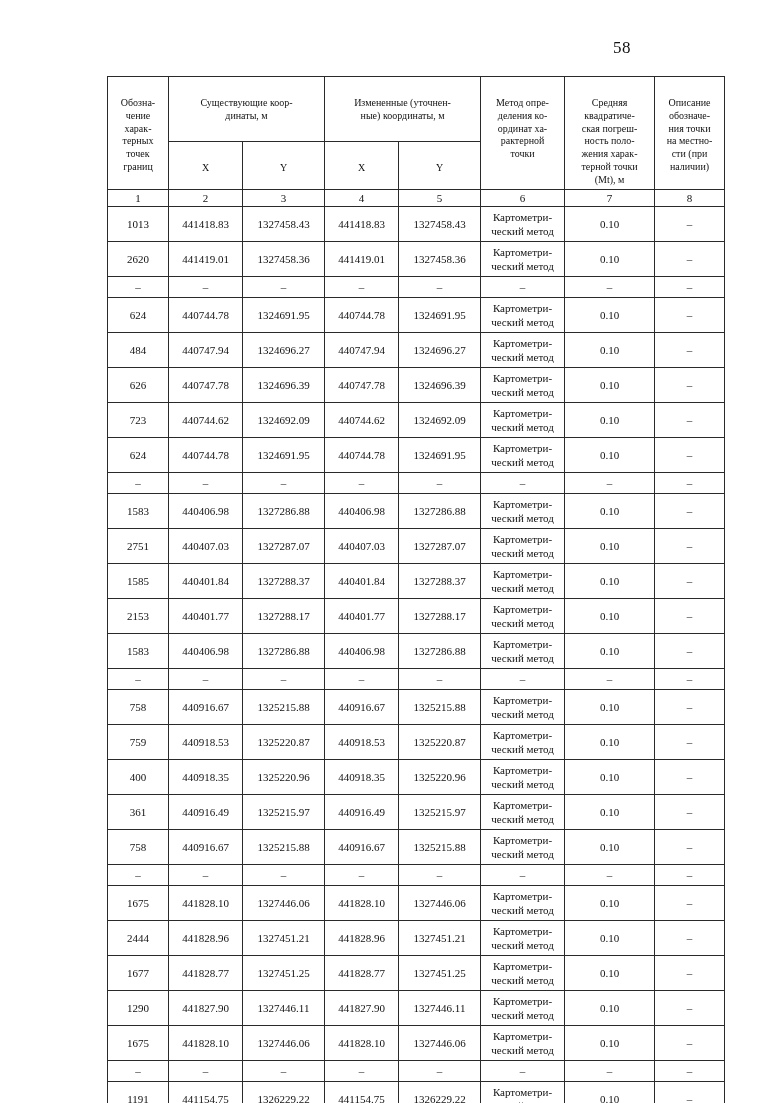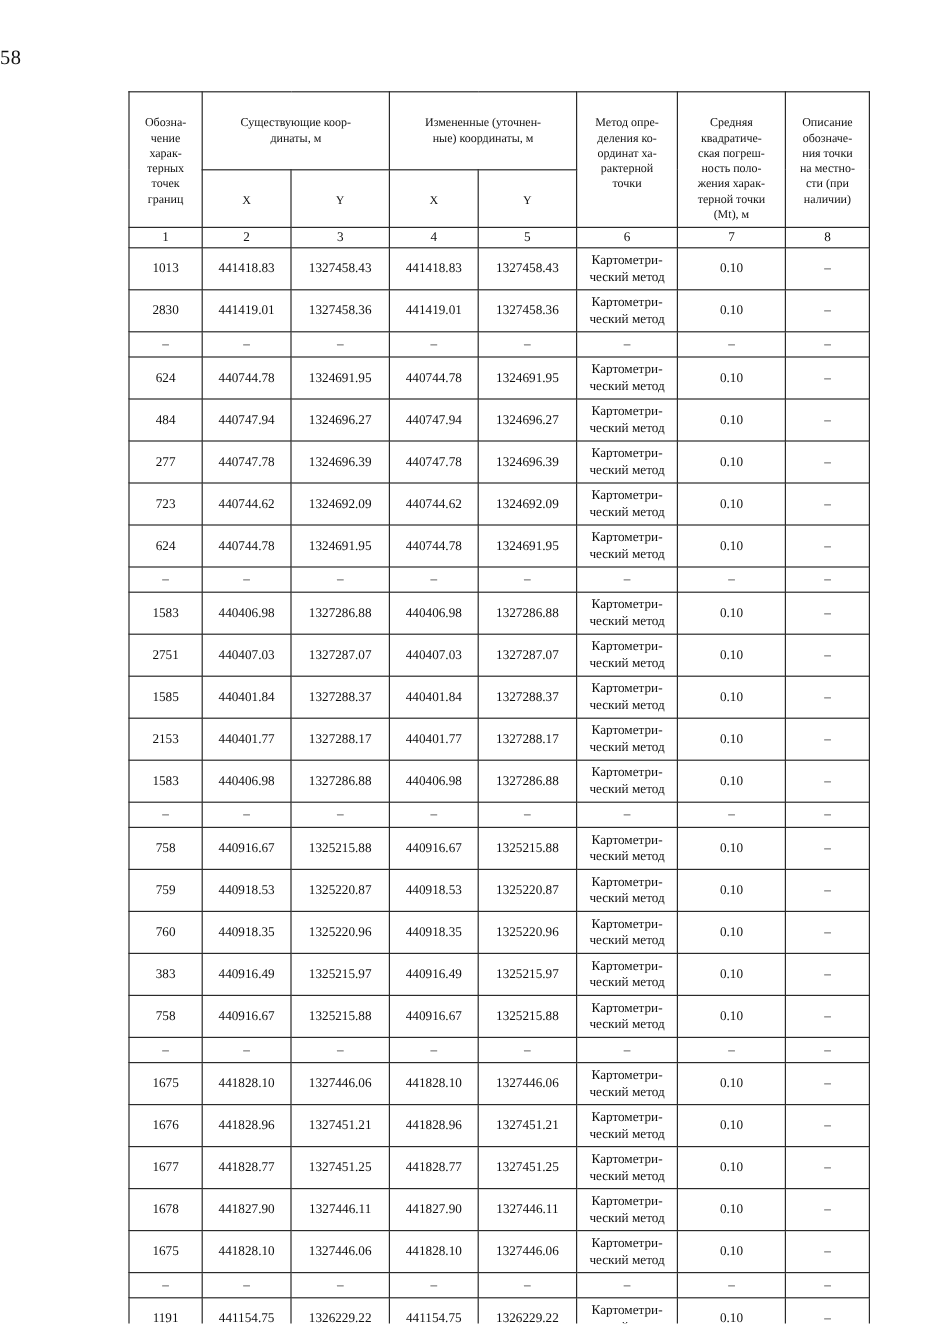--- a/index.html
+++ b/index.html
@@ -20,21 +20,21 @@
     width: 780px;
     height: 1103px;
     position: relative;
     box-sizing: border-box;
   }
   .page-number {
     position: absolute;
     top: 38px;
     left: 0;
     width: 631px;
-    text-align: left;
+    text-align: right;
     font-size: 17px;
     letter-spacing: 0.5px;
   }
   .table-wrap {
     position: absolute;
     top: 76px;
     left: 107px;
     width: 617px;
   }
   table.coords {
@@ -140,21 +140,21 @@
             <td>1013</td>
             <td>441418.83</td>
             <td>1327458.43</td>
             <td>441418.83</td>
             <td>1327458.43</td>
             <td class="method">Картометри-<br>ческий метод</td>
             <td>0.10</td>
             <td>–</td>
           </tr>
           <tr class="data">
-            <td>2830</td>
+            <td>2620</td>
             <td>441419.01</td>
             <td>1327458.36</td>
             <td>441419.01</td>
             <td>1327458.36</td>
             <td class="method">Картометри-<br>ческий метод</td>
             <td>0.10</td>
             <td>–</td>
           </tr>
           <tr class="separator">
             <td>–</td>
@@ -180,21 +180,21 @@
             <td>484</td>
             <td>440747.94</td>
             <td>1324696.27</td>
             <td>440747.94</td>
             <td>1324696.27</td>
             <td class="method">Картометри-<br>ческий метод</td>
             <td>0.10</td>
             <td>–</td>
           </tr>
           <tr class="data">
-            <td>277</td>
+            <td>626</td>
             <td>440747.78</td>
             <td>1324696.39</td>
             <td>440747.78</td>
             <td>1324696.39</td>
             <td class="method">Картометри-<br>ческий метод</td>
             <td>0.10</td>
             <td>–</td>
           </tr>
           <tr class="data">
             <td>723</td>
@@ -300,31 +300,31 @@
             <td>759</td>
             <td>440918.53</td>
             <td>1325220.87</td>
             <td>440918.53</td>
             <td>1325220.87</td>
             <td class="method">Картометри-<br>ческий метод</td>
             <td>0.10</td>
             <td>–</td>
           </tr>
           <tr class="data">
-            <td>760</td>
+            <td>400</td>
             <td>440918.35</td>
             <td>1325220.96</td>
             <td>440918.35</td>
             <td>1325220.96</td>
             <td class="method">Картометри-<br>ческий метод</td>
             <td>0.10</td>
             <td>–</td>
           </tr>
           <tr class="data">
-            <td>383</td>
+            <td>361</td>
             <td>440916.49</td>
             <td>1325215.97</td>
             <td>440916.49</td>
             <td>1325215.97</td>
             <td class="method">Картометри-<br>ческий метод</td>
             <td>0.10</td>
             <td>–</td>
           </tr>
           <tr class="data">
             <td>758</td>
@@ -350,41 +350,41 @@
             <td>1675</td>
             <td>441828.10</td>
             <td>1327446.06</td>
             <td>441828.10</td>
             <td>1327446.06</td>
             <td class="method">Картометри-<br>ческий метод</td>
             <td>0.10</td>
             <td>–</td>
           </tr>
           <tr class="data">
-            <td>1676</td>
+            <td>2444</td>
             <td>441828.96</td>
             <td>1327451.21</td>
             <td>441828.96</td>
             <td>1327451.21</td>
             <td class="method">Картометри-<br>ческий метод</td>
             <td>0.10</td>
             <td>–</td>
           </tr>
           <tr class="data">
             <td>1677</td>
             <td>441828.77</td>
             <td>1327451.25</td>
             <td>441828.77</td>
             <td>1327451.25</td>
             <td class="method">Картометри-<br>ческий метод</td>
             <td>0.10</td>
             <td>–</td>
           </tr>
           <tr class="data">
-            <td>1678</td>
+            <td>1290</td>
             <td>441827.90</td>
             <td>1327446.11</td>
             <td>441827.90</td>
             <td>1327446.11</td>
             <td class="method">Картометри-<br>ческий метод</td>
             <td>0.10</td>
             <td>–</td>
           </tr>
           <tr class="data">
             <td>1675</td>

